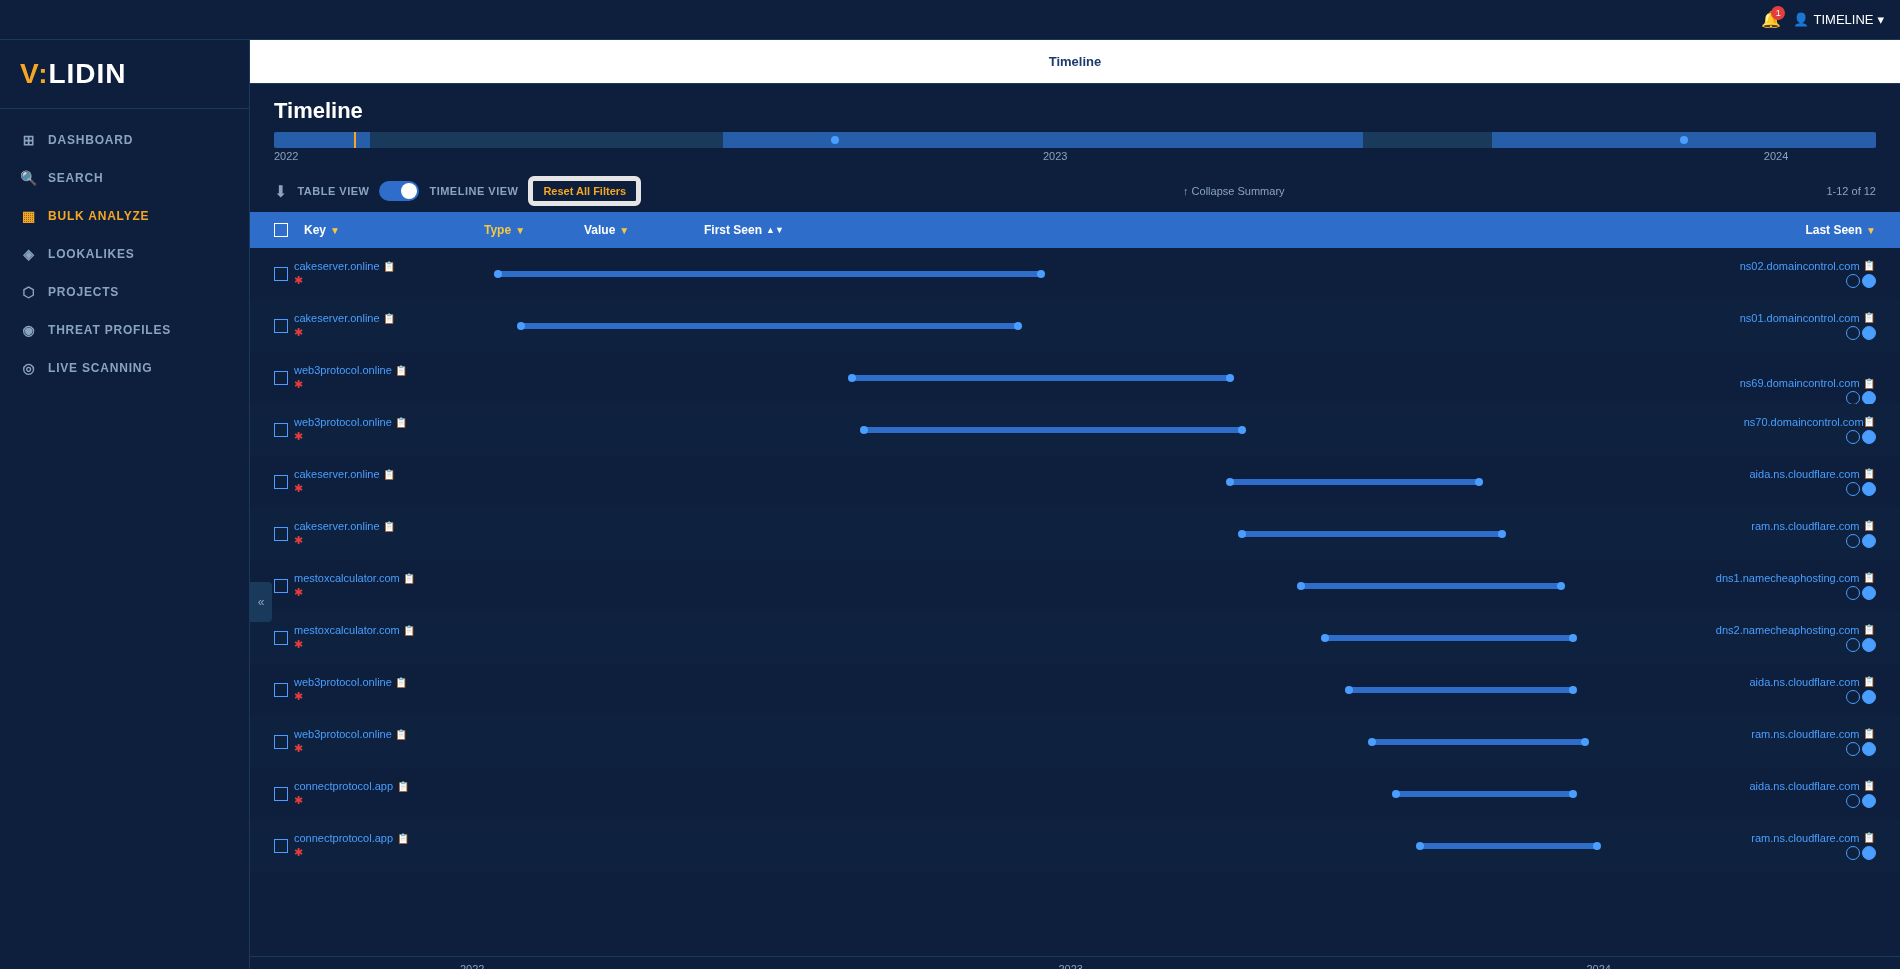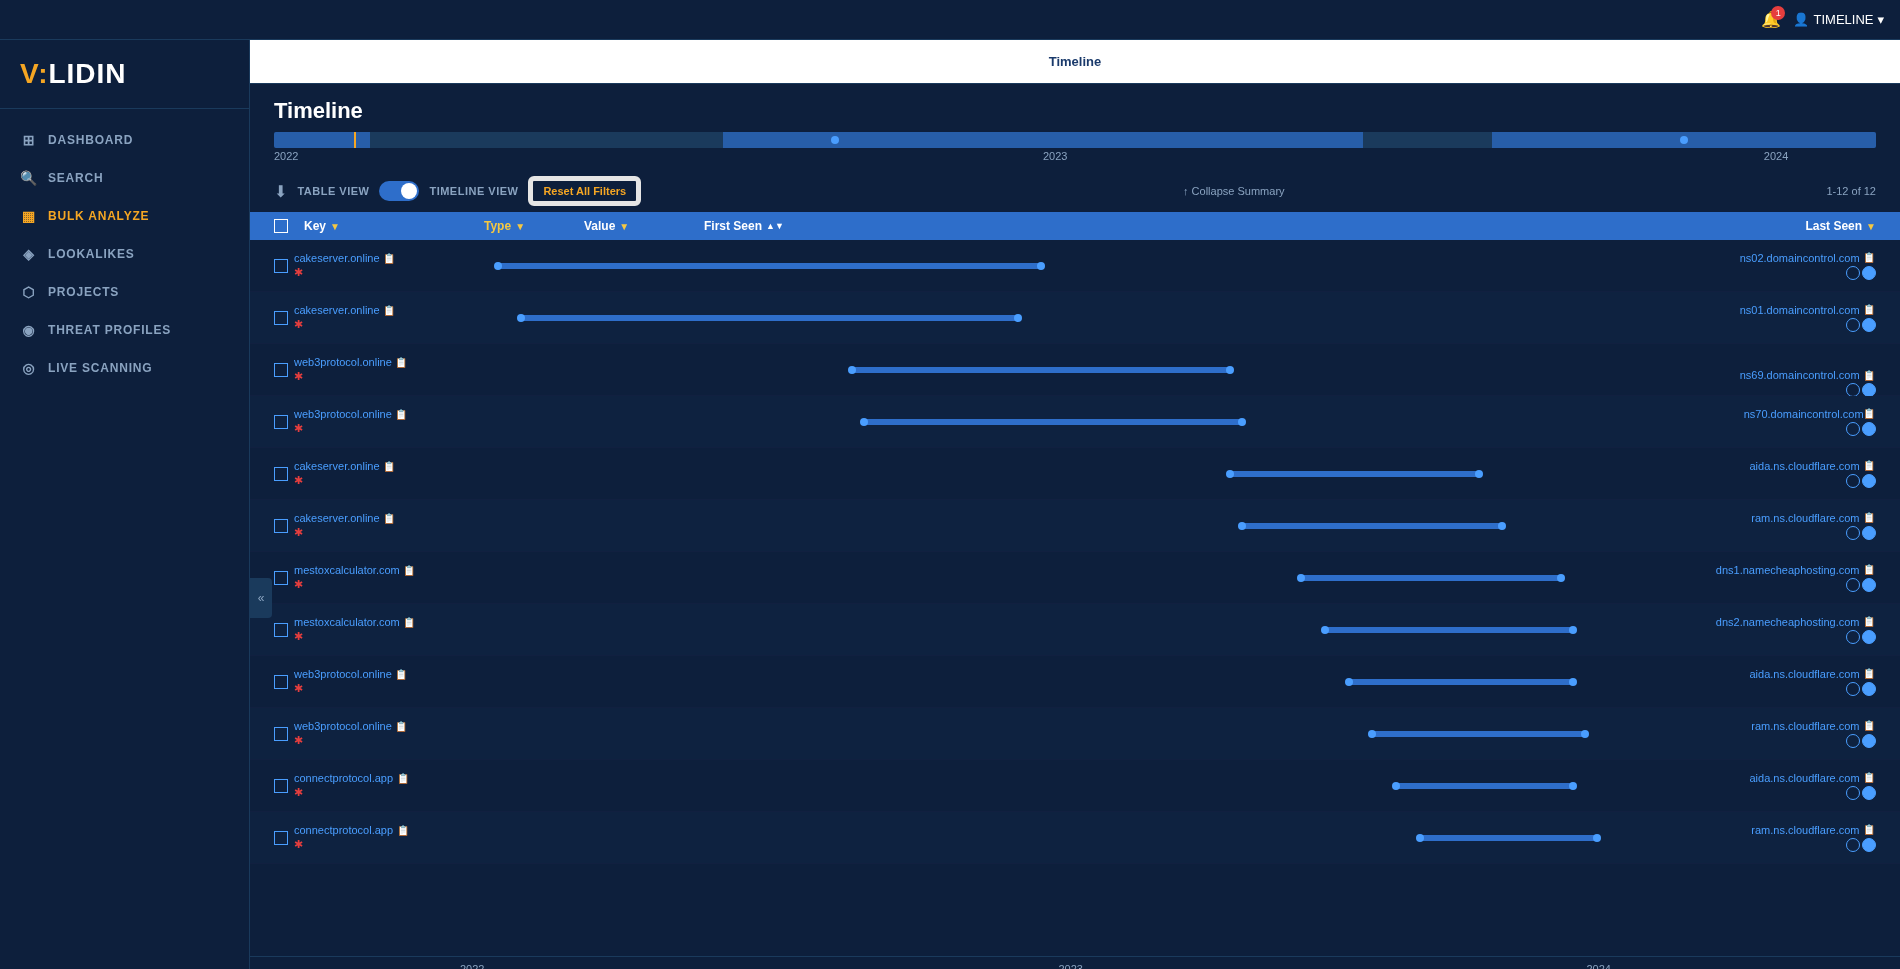--- a/index.html
+++ b/index.html
@@ -182,21 +182,21 @@
       cursor: pointer;
     }
     .page-count { font-size: 11px; color: #8aa3c0; }
 
     
     .table-header {
       background: #2e6eca;
       display: flex;
       align-items: center;
       padding: 0 24px;
-      height: 28px;
+      height: 36px;
       flex-shrink: 0;
     }
     .th-checkbox { width: 30px; }
     .th-checkbox-box {
       width: 14px; height: 14px;
       border: 1px solid #fff;
       background: transparent;
       cursor: pointer;
     }
     .th-col {

